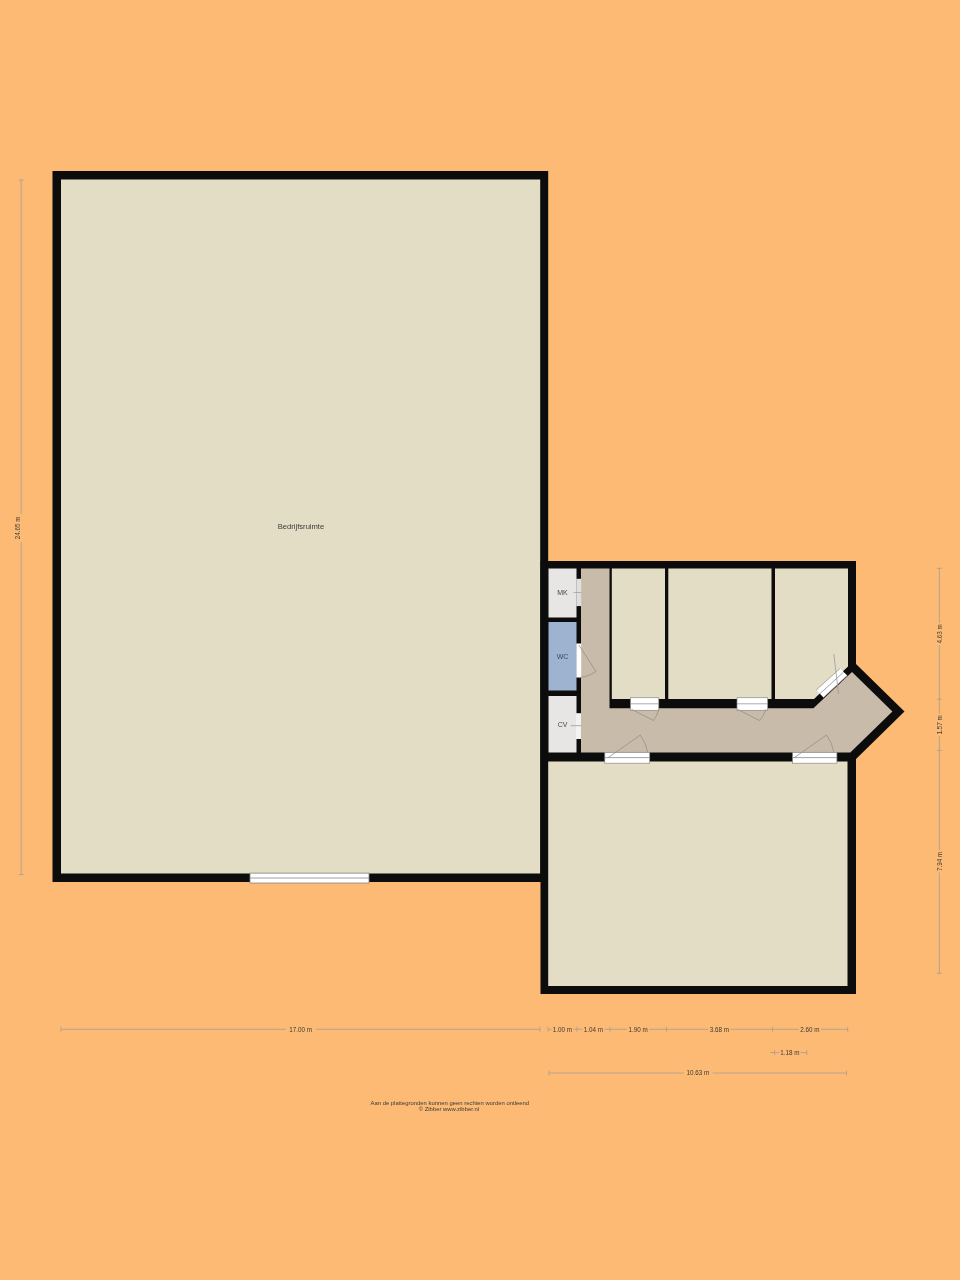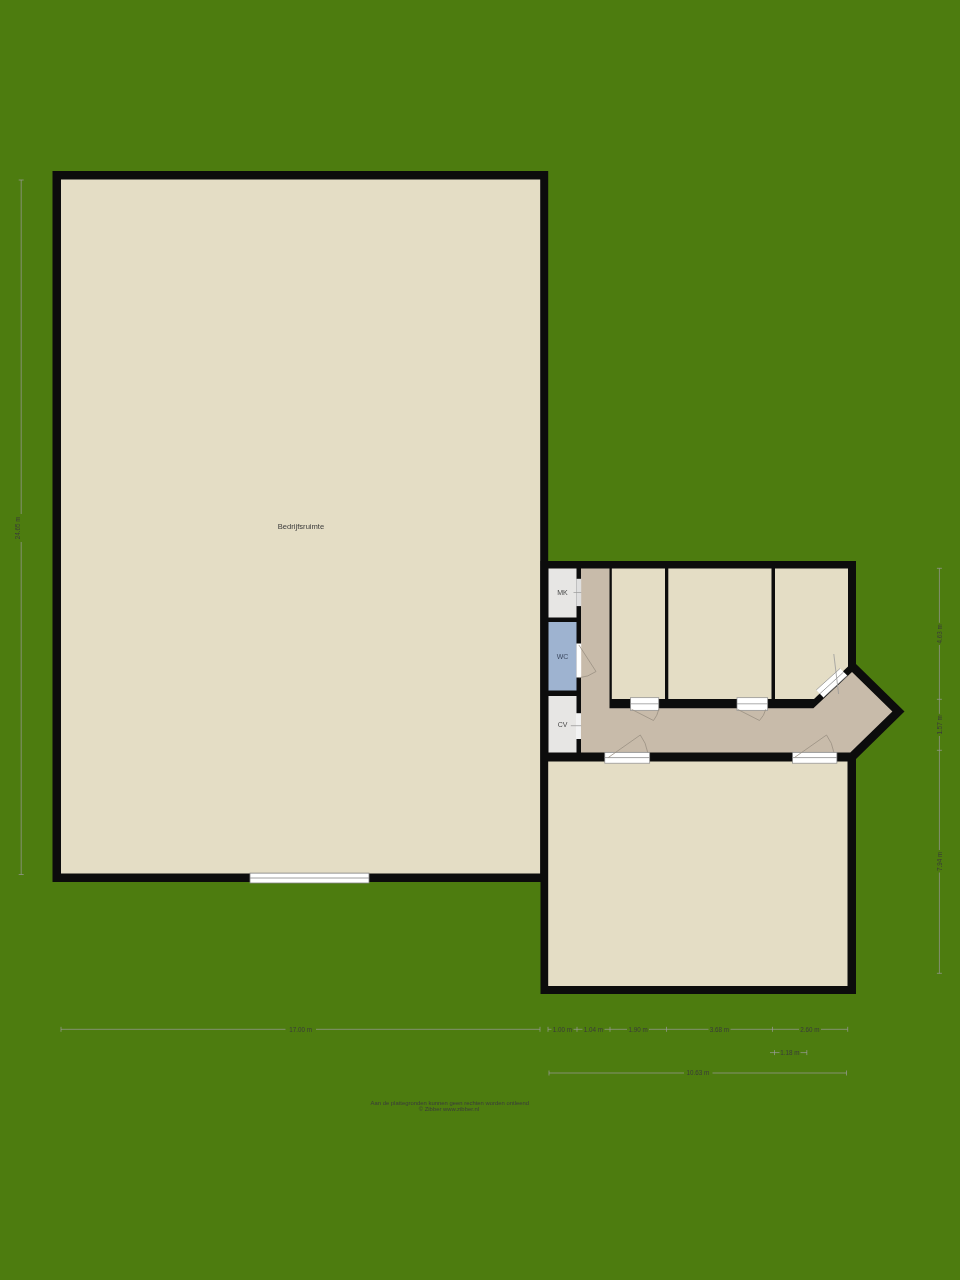--- a/index.html
+++ b/index.html
@@ -1,16 +1,16 @@
 <!DOCTYPE html>
 <html><head>
 <meta charset="utf-8">
 <style>
   html,body{margin:0;padding:0;background:#ffffff;}
-  #page{width:960px;height:1280px;position:relative;background:#4d7c0f;overflow:hidden;}
+  #page{width:960px;height:1280px;position:relative;background:#fdba74;overflow:hidden;}
   text{font-family:"Liberation Sans", sans-serif;}
 </style>
 </head>
 <body>
 <div id="page">
 <svg width="960" height="1280" viewBox="0 0 960 1280" xmlns="http://www.w3.org/2000/svg">
 
 <rect x="52.5" y="171" width="495.7" height="711" fill="#0c0c0c"></rect>
 
 <g>

